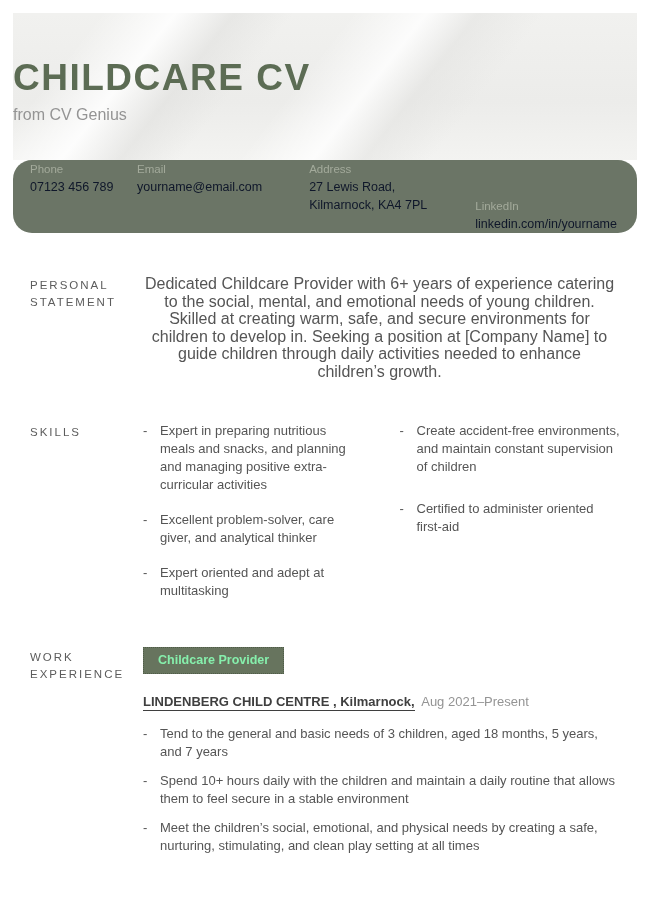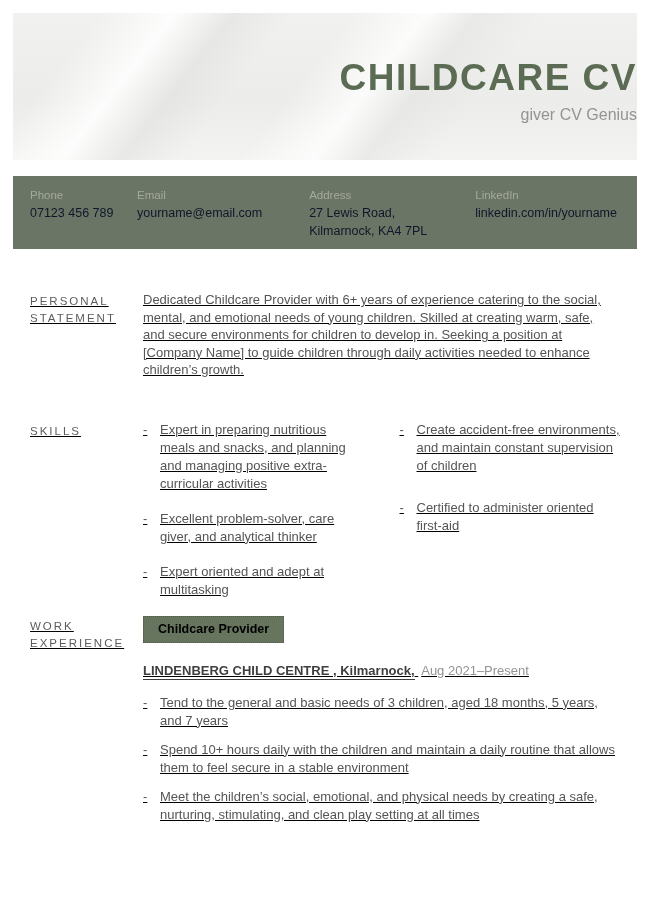--- a/index.html
+++ b/index.html
@@ -7,27 +7,27 @@
     width:650px;height:919px;
     background:#ffffff;
     font-family:"Liberation Sans","DejaVu Sans",sans-serif;
     -webkit-font-smoothing:antialiased;
     overflow:hidden;
   }
   .page{position:relative;width:650px;height:919px;background:#fff;}
 
   
   .header{
-    margin:13px 13px 16px 13px;
+    margin:13px 13px 0 13px;
     height:147px;
     background:
       linear-gradient(128deg, rgba(255,255,255,0) 12%, rgba(255,255,255,.85) 22%, rgba(224,224,222,.55) 30%, rgba(255,255,255,0) 38%),
       linear-gradient(128deg, rgba(255,255,255,0) 46%, rgba(255,255,255,.8) 56%, rgba(226,226,224,.5) 63%, rgba(255,255,255,0) 72%),
       linear-gradient(180deg,#f1f1ef 0%,#ececea 60%,#f3f3f1 100%);
-    text-align:right;
+    text-align:left;
     overflow:hidden;
   }
   .header h1{
     margin:0;
     padding-top:44px;
     font-size:37px;
     font-weight:bold;
     letter-spacing:1.5px;
     color:var(--title_green,#5c6c54);
   }
@@ -37,79 +37,81 @@
     color:var(--muted_text,#8f8f8f);
   }
 
   
   .contact-band{
     margin:0 13px;
     height:73px;
     box-sizing:border-box;
     background:var(--accent_green,#6b7566);
     display:flex;
-    padding:13px 8px 0 17px;
+    padding:3px 8px 0 17px;
+    border-radius:19px;
   }
   .contact-col{box-sizing:border-box;padding-right:12px;}
   .contact-col.c0{width:118px;}
   .contact-col.c1{width:155px;}
   .contact-col.c2{width:184px;margin-left:32px;}
-  .contact-col.c3{flex:1;}
+  .contact-col.c3{flex:1;margin-top:37px;}
   .contact-label{
     font-size:11.5px;
     color:#a3aa9b;
     margin-bottom:4px;
   }
   .contact-value{
     font-size:12.5px;
     line-height:1.4;
     color:#0f172a;
   }
 
   
   .body{padding:42px 30px 0 30px;}
-  .row{display:flex;text-decoration:underline;}
+  .row{display:flex;}
   .section-label{
     flex:none;
     width:113px;
     font-size:11.5px;
     letter-spacing:2px;
     line-height:1.5;
     color:#5c5c5c;
     padding-top:2px;
   }
   .section-content{flex:1;min-width:0;}
 
   .statement-text{
     margin:0;
-    font-size:13px;
+    font-size:16px;
     line-height:17.5px;
     color:var(--body_text,#555555);
     padding-right:4px;
+    text-align:center;
   }
 
   .row-skills{margin-top:42px;}
   .skills-cols{display:flex;gap:36px;}
   .skill-col{list-style:none;margin:0;padding:0;flex:1;min-width:0;}
   .skill-item,.exp-item{
     display:flex;
     font-size:13px;
     line-height:18px;
     color:var(--body_text,#555555);
   }
   .skill-item{margin-bottom:17px;}
   .skill-col.right .skill-item{margin-bottom:24px;}
   .dash{flex:none;width:17px;}
 
-  .row-exp{}
+  .row-exp{margin-top:30px;}
   .job-badge{
     display:inline-block;
     background:var(--badge_green,#67745e);
     border:1px dotted #4f5c48;
-    color:#000000;
+    color:#86efac;
     font-weight:bold;
     font-size:12.5px;
     padding:5px 14px 6px 14px;
   }
   .company-line{
     margin-top:20px;
     font-size:13px;
   }
   .company{
     font-weight:bold;
@@ -121,21 +123,21 @@
   .exp-list{list-style:none;margin:16px 0 0 0;padding:0;}
   .exp-item{margin-bottom:11px;}
 </style>
 </head>
 <body>
 
 <div class="page">
 
   <div class="header">
     <h1>CHILDCARE CV</h1>
-    <div class="subtitle">giver CV Genius</div>
+    <div class="subtitle">from CV Genius</div>
   </div>
 
   <div class="contact-band">
     <div class="contact-col c0">
       <div class="contact-label">Phone</div>
       <div class="contact-value">07123 456 789</div>
     </div>
     <div class="contact-col c1">
       <div class="contact-label">Email</div>
       <div class="contact-value">yourname@email.com</div>

